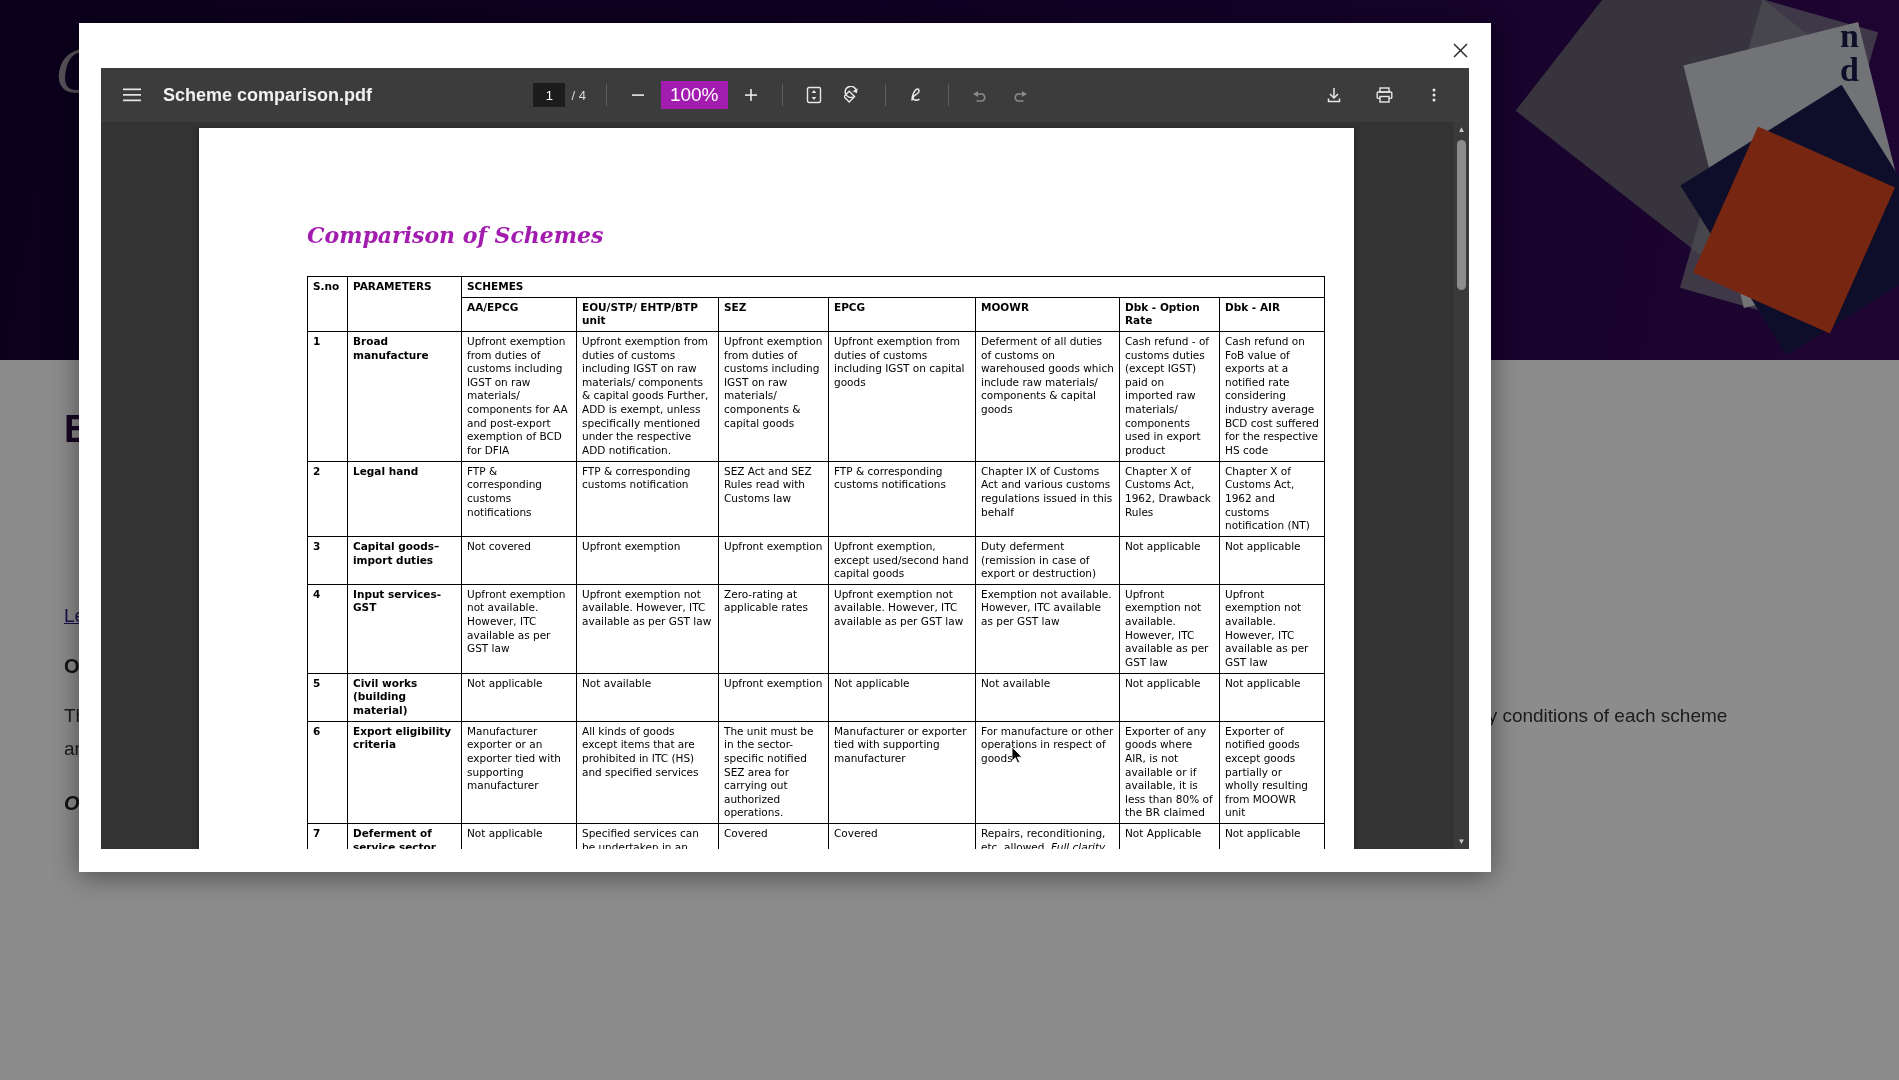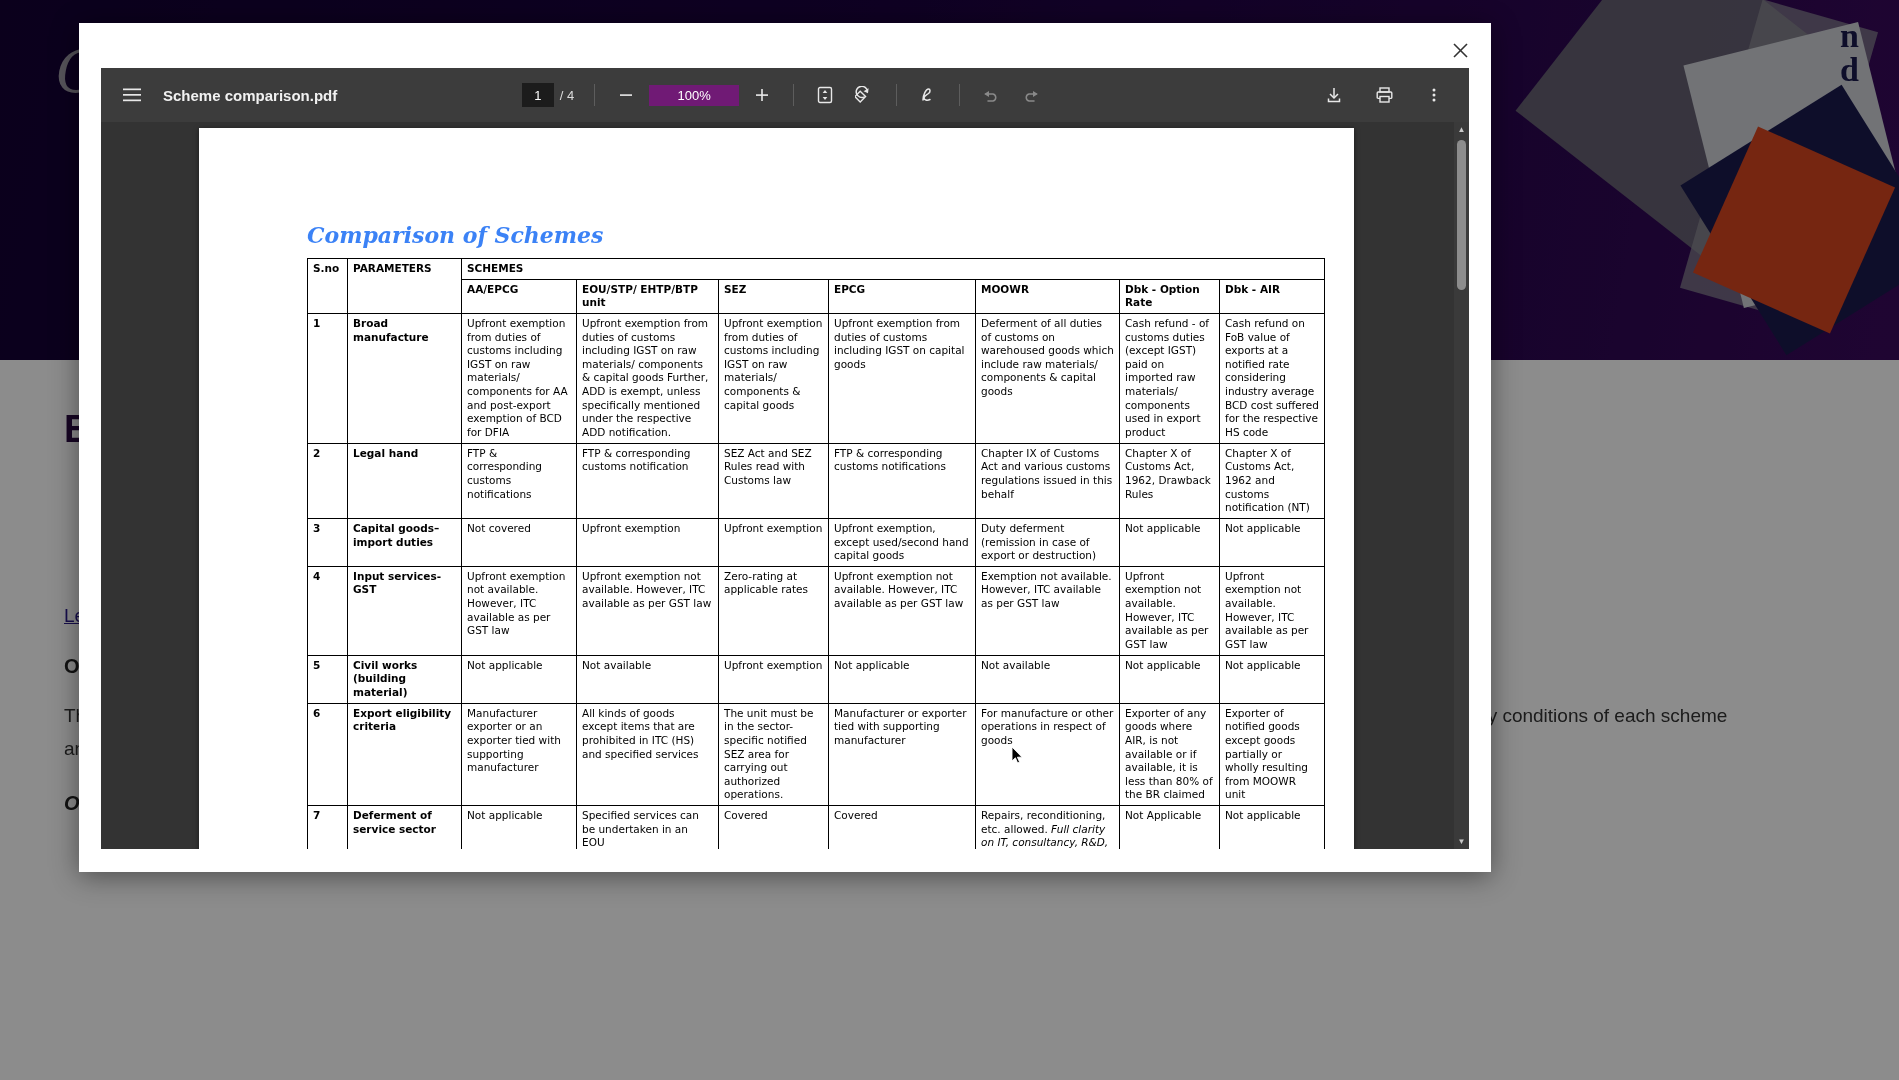--- a/index.html
+++ b/index.html
@@ -199,21 +199,21 @@
     border-radius: 3px;
     flex: 0 0 auto;
   }
   .tb-icon svg { display: block; }
   #tb-left {
     display: flex; align-items: center; gap: 14px;
     padding-left: 14px;
     flex: 0 0 auto;
   }
   #pdf-filename {
-    font-size: 15px;
+    font-size: 18px;
     font-weight: bold;
     color: #f1f1f1;
     white-space: nowrap;
   }
   #tb-center {
     position: absolute;
     left: 0; right: 0;
     display: flex;
     align-items: center;
     justify-content: center;
@@ -239,24 +239,24 @@
     margin-right: 6px;
     white-space: nowrap;
   }
   .tb-sep {
     width: 1px;
     height: 22px;
     background: #5d5d5d;
     margin: 0 8px;
   }
   #zoom-value {
-    background: #701a75;
+    background: #a21caf;
     color: #ffffff;
-    font-size: 13px;
-    padding: 3px 24px;
+    font-size: 19px;
+    padding: 3px 9px;
     min-width: 42px;
     text-align: center;
   }
   #tb-right {
     margin-left: auto;
     display: flex;
     align-items: center;
     gap: 16px;
     padding-right: 18px;
     flex: 0 0 auto;
@@ -277,22 +277,22 @@
     min-height: 720px;
     background: #ffffff;
     box-shadow: 0 1px 5px rgba(0,0,0,.5);
     padding: 60px 0 0 0;
   }
   #doc-title {
     font-family: "DejaVu Serif", serif;
     font-weight: bold;
     font-style: italic;
     font-size: 22px;
-    color: #3b82f6;
-    margin: 34px 0 10px 108px;
+    color: #a21caf;
+    margin: 34px 0 28px 108px;
   }
 
   table.cmp {
     border-collapse: collapse;
     margin-left: 108px;
     width: 960px;
     table-layout: fixed;
     font-family: "DejaVu Sans", sans-serif;
   }
   table.cmp td, table.cmp th {

